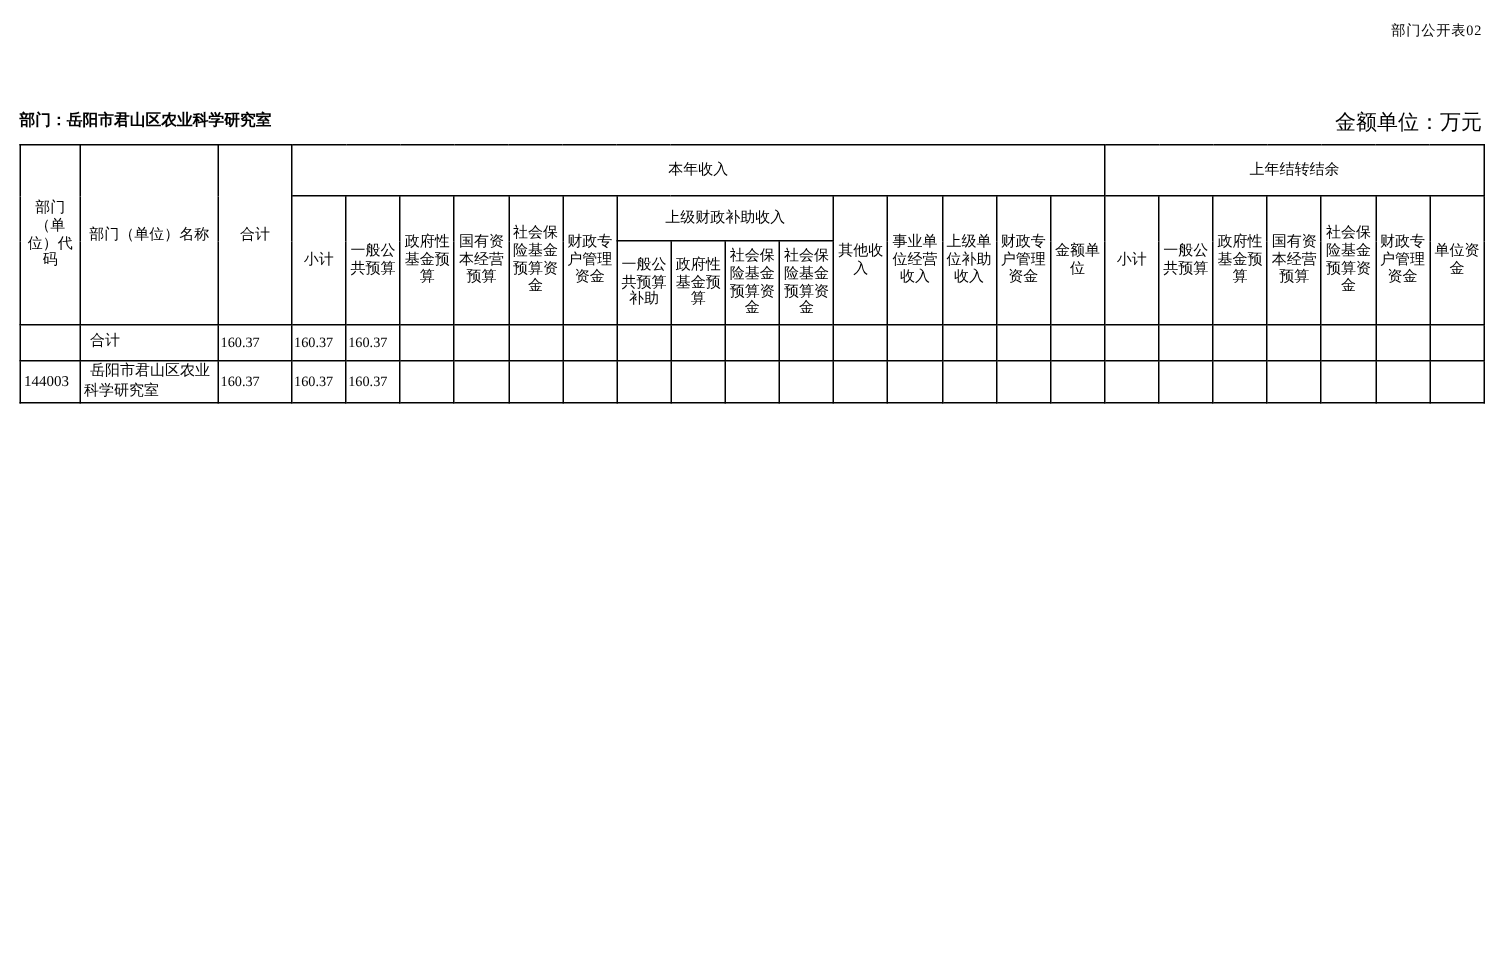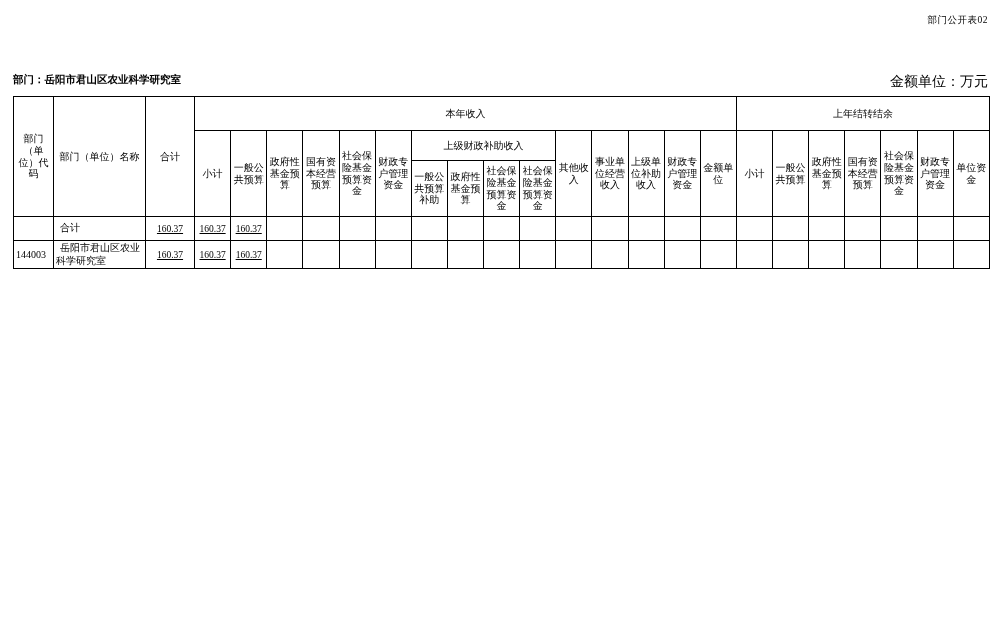--- a/index.html
+++ b/index.html
@@ -38,21 +38,21 @@
     font-size: 10px; font-weight: normal; text-align: center;
     line-height: 1.18; padding: 1px 2px; word-break: break-all;
   }
   .report td { font-size: 10px; padding: 1px 2px; }
   .report thead tr.h1 { height: 34px; }
   .report thead tr.h2 { height: 30px; }
   .report thead tr.h3 { height: 56px; }
   .report tbody tr.r1 { height: 24px; }
   .report tbody tr.r2 { height: 27px; margin-left: 24px; }
   td.cell-name { text-align: left; text-indent: 4px; word-break: break-all; line-height: 1.25; }
-  td.cell-num  { text-align: center; font-size: 9.5px; padding: 1px 1px; white-space: nowrap; text-decoration: underline; }
+  td.cell-num  { text-align: left; font-size: 9.5px; padding: 1px 1px; white-space: nowrap; }
   .footnote {
     position: absolute; top: 276px; left: 13px;
     font-size: 10px;
   }
 </style>
 </head>
 <body>
 
 <div class="page">
 

